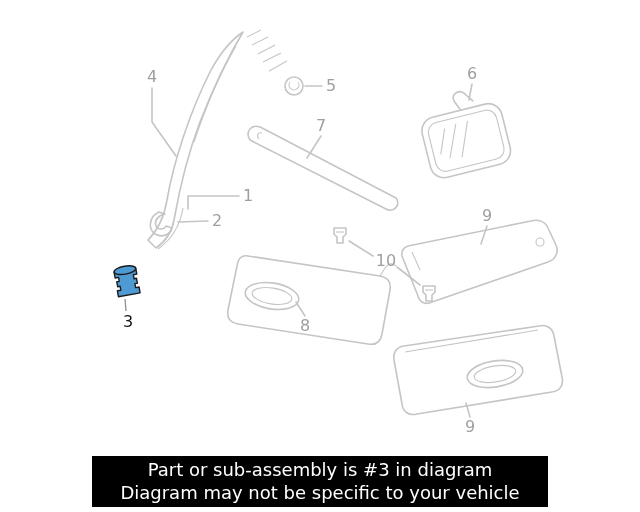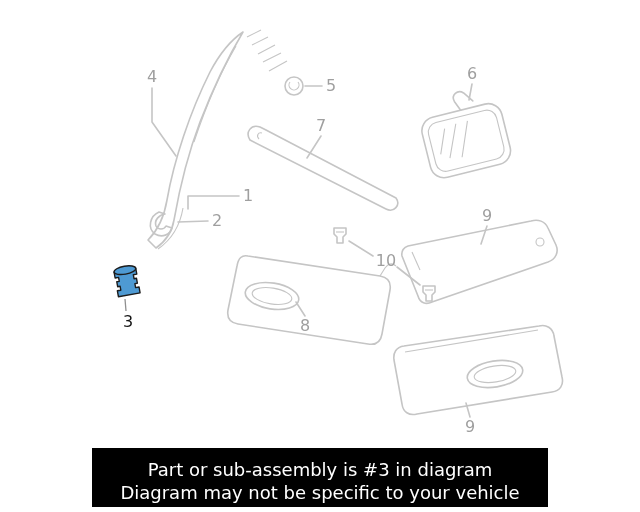--- a/index.html
+++ b/index.html
@@ -13,21 +13,21 @@
   .art-dark{stroke:#8f8f8f;fill:none;stroke-width:1.3;}
   .hl{fill:var(--hl,#4e9ad3);stroke:#1b1b1b;stroke-width:1.4;stroke-linejoin:round;}
   .callout{
     position:absolute;transform:translate(-50%,-50%);
     font-size:16px;color:#9f9f9f;letter-spacing:0;line-height:1;
   }
   .callout.highlighted{color:#141414;}
   .banner{
     position:absolute;left:50%;bottom:5px;transform:translateX(-50%);
     width:456px;background:var(--banner-bg,#000);color:var(--banner-fg,#fff);
-    text-align:center;font-size:18px;line-height:23px;padding:10px 0 3px 0;
+    text-align:center;font-size:18px;line-height:23px;padding:2px 0 3px 0;
   }
 </style>
 </head>
 <body>
 
 <div class="page">
 
   <svg class="diagram-svg" width="640" height="512" viewBox="0 0 640 512">
 
     <g class="art">

